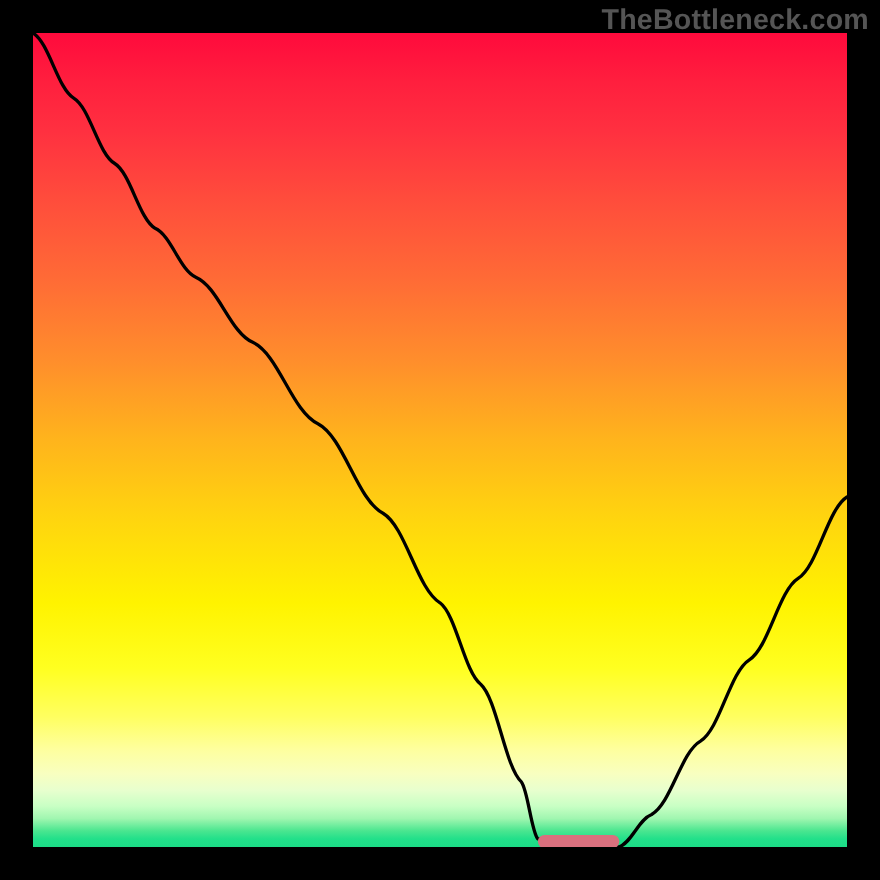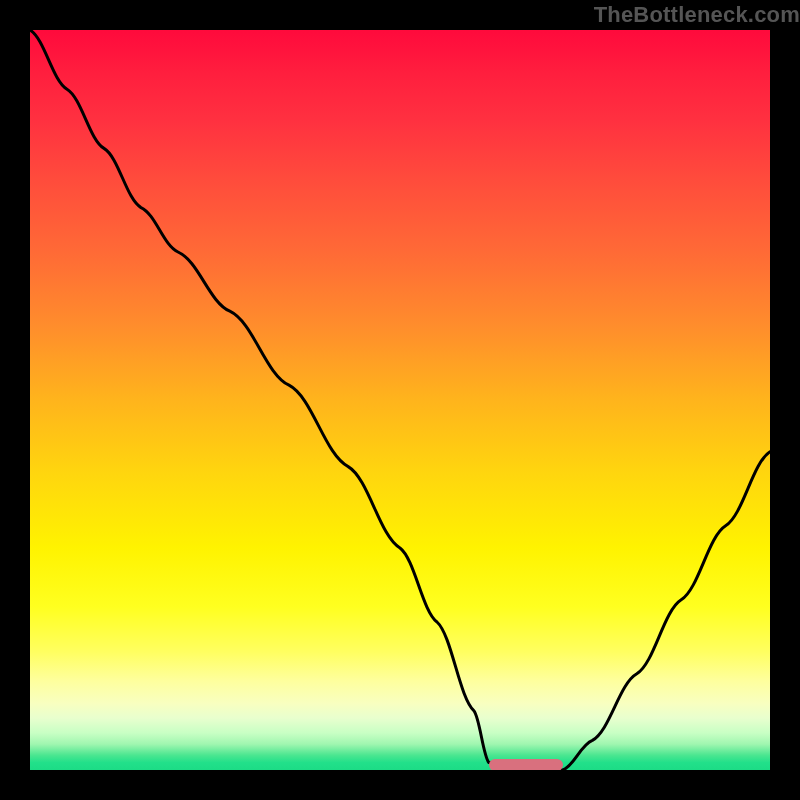--- a/index.html
+++ b/index.html
@@ -15,23 +15,23 @@
     position: absolute;
     left: 0;
     top: 0;
     width: 800px;
     height: 800px;
     background: #000;
   }
   .watermark {
     position: absolute;
     top: 2px;
-    right: 0;
+    right: 10px;
     color: #555;
-    font-size: 22px;
+    font-size: 26px;
     font-weight: 600;
     letter-spacing: 0.2px;
     user-select: none;
     z-index: 20;
   }
   .plot-area {
     position: absolute;
     left: 30px;
     top: 30px;
     width: 740px;

